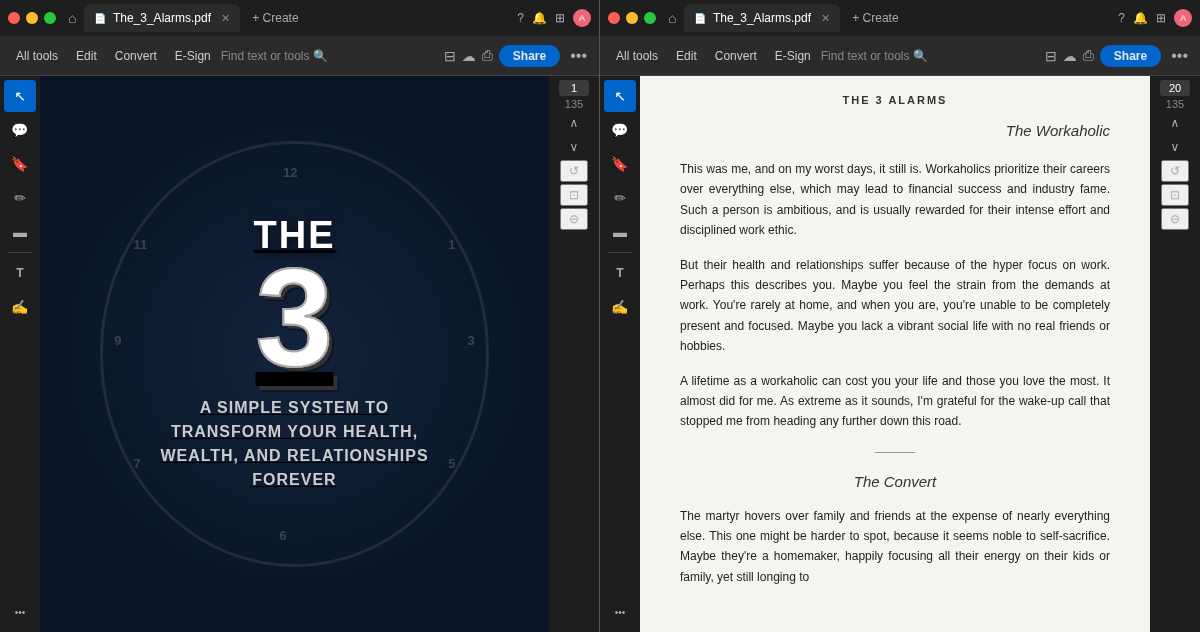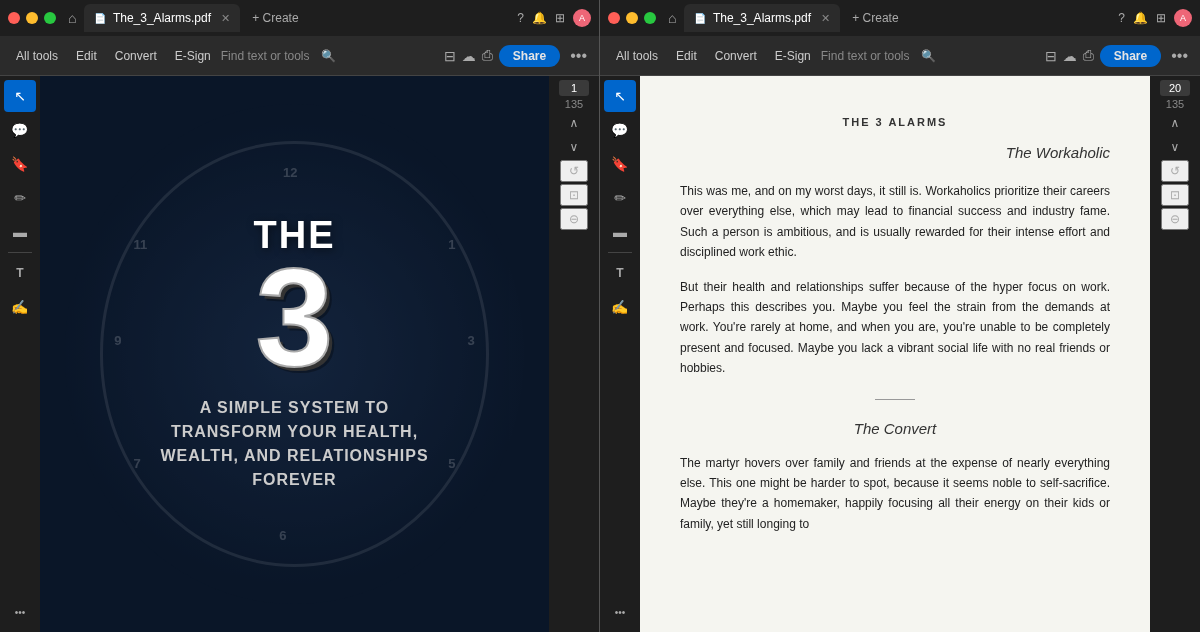--- a/index.html
+++ b/index.html
@@ -31,57 +31,57 @@
     .tab-help { color: #aaa; font-size: 12px; cursor: pointer; margin-left: auto; }
     .tab-notif { color: #aaa; font-size: 12px; cursor: pointer; }
     .tab-apps { color: #aaa; font-size: 12px; cursor: pointer; }
     .tab-avatar { width: 18px; height: 18px; border-radius: 50%; background: #e67; display: flex; align-items: center; justify-content: center; font-size: 9px; color: #fff; }
 
     
     .toolbar { display: flex; align-items: center; height: 40px; background: #2b2b2b; padding: 0 8px; gap: 2px; border-bottom: 1px solid #444; }
     .toolbar-btn { display: flex; align-items: center; gap: 4px; padding: 4px 8px; border-radius: 4px; color: #ccc; font-size: 12px; cursor: pointer; border: none; background: transparent; }
     .share-btn { background: #0066cc; color: #e5e5e5; border-radius: 14px; padding: 4px 14px; font-size: 12px; font-weight: 600; border: none; cursor: pointer; margin-left: auto; }
     .toolbar-more { color: #aaa; font-size: 16px; cursor: pointer; padding: 4px 4px; }
-    .search-area { display: flex; align-items: center; gap: 12px; color: #aaa; font-size: 12px; cursor: pointer; }
+    .search-area { display: flex; align-items: center; gap: 4px; color: #aaa; font-size: 12px; cursor: pointer; }
 
     
     .side-tools { display: flex; flex-direction: column; align-items: center; width: 40px; background: #1e1e1e; padding: 4px 0; gap: 2px; }
     .side-tool-btn { width: 32px; height: 32px; display: flex; align-items: center; justify-content: center; border-radius: 4px; color: #aaa; font-size: 14px; cursor: pointer; border: none; background: transparent; }
     .side-tool-btn.active { background: #0066cc; color: #fff; }
     .side-tool-divider { height: 1px; width: 24px; background: #444; margin: 2px 0; }
 
     
     .content-area { display: flex; flex: 1; overflow: hidden; }
 
     
     .pdf-area { flex: 1; overflow: hidden; position: relative; display: flex; flex-direction: column; }
     .pdf-scroll { flex: 1; overflow: hidden; display: flex; align-items: center; justify-content: center; }
 
     
-    .book-cover { width: 100%; height: 100%; background: #0a1628; display: flex; flex-direction: column; align-items: center; justify-content: center; position: relative; overflow: hidden; }
+    .book-cover { width: 100%; height: 100%; background: #0a1628; display: flex; flex-direction: column; align-items: center; justify-content: center; position: relative; overflow: hidden; text-decoration: underline; }
     .clock-bg { position: absolute; width: 90%; height: 90%; border-radius: 50%; background: radial-gradient(circle, #1a2d4a 0%, #0a1628 70%); display: flex; align-items: center; justify-content: center; opacity: 0.6; }
     .clock-face { width: 85%; height: 85%; border-radius: 50%; border: 3px solid rgba(255,255,255,0.15); position: relative; }
     .clock-num { position: absolute; color: rgba(255,255,255,0.3); font-size: 13px; font-weight: bold; }
     .cover-content { position: relative; z-index: 2; text-align: center; color: #fff; padding: 20px; }
     .cover-the { font-size: 38px; font-weight: 900; letter-spacing: 2px; text-shadow: 2px 2px 8px rgba(0,0,0,0.5); line-height: 1; }
     .cover-number { font-size: 140px; font-weight: 900; line-height: 0.9; color: #fff; text-shadow: 4px 4px 0px #333, 6px 6px 0px rgba(0,0,0,0.3); -webkit-text-stroke: 2px #aaa; }
     .cover-alarms { font-size: 52px; font-weight: 900; letter-spacing: 4px; text-shadow: 2px 2px 8px rgba(0,0,0,0.5); line-height: 1; }
     .cover-subtitle { font-size: 16px; font-weight: 600; letter-spacing: 1px; margin-top: 16px; max-width: 280px; line-height: 1.5; color: #ccc; }
 
     
     .page-controls { display: flex; flex-direction: column; align-items: center; width: 50px; background: #1e1e1e; padding: 4px 0; gap: 2px; }
     .page-num-box { background: #3a3a3a; color: #fff; font-size: 11px; padding: 2px 6px; border-radius: 3px; text-align: center; min-width: 30px; }
     .page-total { color: #888; font-size: 11px; }
     .page-nav-btn { width: 28px; height: 22px; display: flex; align-items: center; justify-content: center; color: #aaa; font-size: 12px; cursor: pointer; border: none; background: transparent; border-radius: 3px; }
     .page-refresh-btn { width: 28px; height: 22px; display: flex; align-items: center; justify-content: center; color: #aaa; font-size: 12px; cursor: pointer; }
     .page-fit-btn { width: 28px; height: 22px; display: flex; align-items: center; justify-content: center; color: #aaa; font-size: 12px; cursor: pointer; }
     .page-zoom-btn { width: 28px; height: 22px; display: flex; align-items: center; justify-content: center; color: #aaa; font-size: 12px; cursor: pointer; }
 
     
-    .text-area { flex: 1; background: #f5f5f0; overflow-y: hidden; padding: 40px 40px; }
+    .text-area { flex: 1; background: #f5f5f0; overflow-y: hidden; padding: 18px 40px; }
     .chapter-title { text-align: center; font-size: 11px; font-weight: 700; letter-spacing: 2px; color: #333; margin-bottom: 16px; text-transform: uppercase; }
     .section-title-italic { text-align: right; font-size: 15px; font-style: italic; color: #333; margin-bottom: 20px; }
     .body-text { font-size: 12px; line-height: 1.7; color: #222; margin-bottom: 14px; text-align: justify; }
     .section-divider { width: 40px; height: 1px; background: #999; margin: 20px auto; }
     .section-title-italic2 { text-align: center; font-size: 15px; font-style: italic; color: #333; margin-bottom: 16px; }
 
     
     .right-page-controls { display: flex; flex-direction: column; align-items: center; width: 50px; background: #1e1e1e; padding: 4px 0; gap: 2px; }
   </style>
 </head>
@@ -263,20 +263,21 @@
         <div style="margin-top:auto;">
           <button class="side-tool-btn" style="font-size:10px;">•••</button>
         </div>
       </div>
 
       <div class="text-area">
         <div class="chapter-title">THE 3 ALARMS</div>
         <div class="section-title-italic">The Workaholic</div>
         <div class="body-text">This was me, and on my worst days, it still is. Workaholics prioritize their careers over everything else, which may lead to financial success and industry fame. Such a person is ambitious, and is usually rewarded for their intense effort and disciplined work ethic.</div>
         <div class="body-text">But their health and relationships suffer because of the hyper focus on work. Perhaps this describes you. Maybe you feel the strain from the demands at work. You're rarely at home, and when you are, you're unable to be completely present and focused. Maybe you lack a vibrant social life with no real friends or hobbies.</div>
+        <div class="body-text">A lifetime as a workaholic can cost you your life and those you love the most. It almost did for me. As extreme as it sounds, I'm grateful for the wake-up call that stopped me from heading any further down this road.</div>
         <div class="section-divider"></div>
         <div class="section-title-italic2">The Convert</div>
         <div class="body-text">The martyr hovers over family and friends at the expense of nearly everything else. This one might be harder to spot, because it seems noble to self-sacrifice. Maybe they're a homemaker, happily focusing all their energy on their kids or family, yet still longing to</div>
       </div>
 
       <div class="right-page-controls">
         <div class="page-num-box">20</div>
         <div class="page-total">135</div>
         <button class="page-nav-btn">∧</button>
         <button class="page-nav-btn">∨</button>

